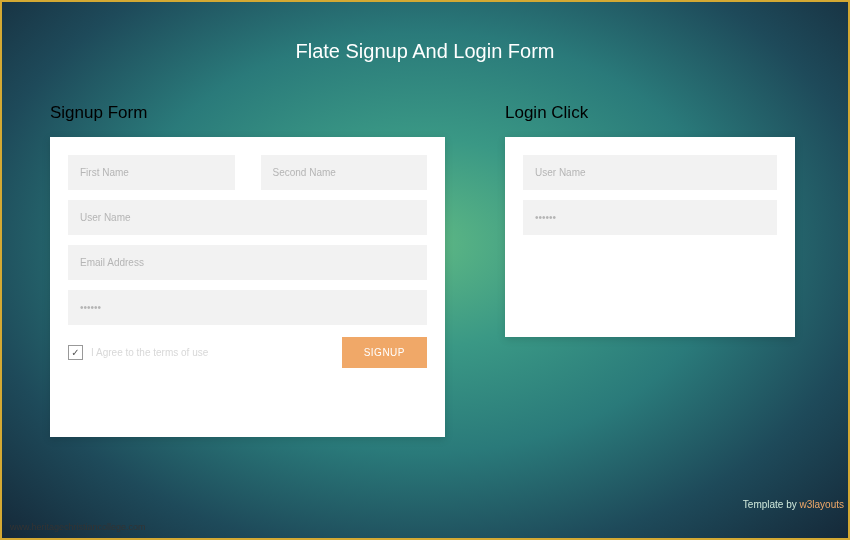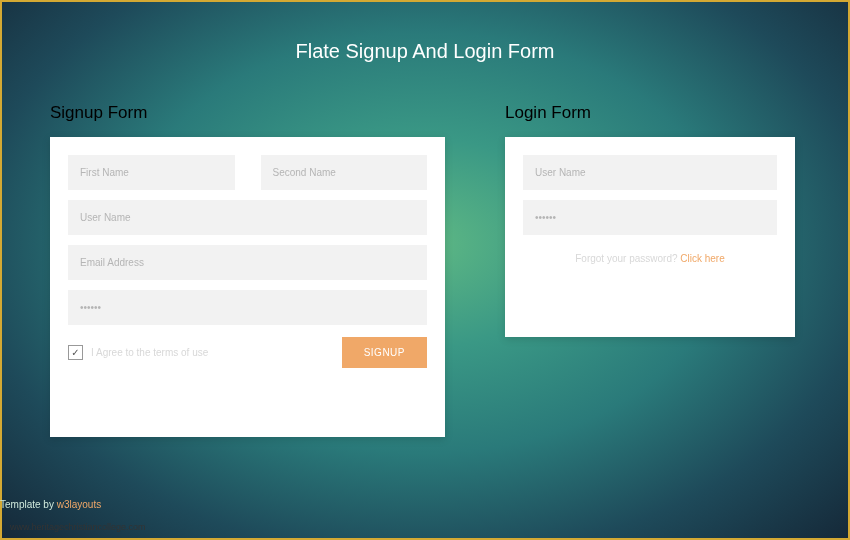--- a/index.html
+++ b/index.html
@@ -101,22 +101,22 @@
       text-align: center;
       margin-top: 18px;
       font-size: 10px;
       color: #d8d8d8;
     }
     .forgot-link { color: #f0a868; cursor: pointer; }
     .footer {
       position: absolute;
       bottom: 30px;
       left: 0;
-      right: 12px;
-      text-align: left;
+      right: 6px;
+      text-align: right;
       font-size: 10px;
       color: #cfe8db;
     }
     .footer-link { color: #f0a868; }
     .watermark {
       position: absolute;
       bottom: 8px;
       left: 10px;
       font-size: 9px;
       color: #333;
@@ -152,30 +152,27 @@
         <div class="checkbox-left">
           <span class="checkbox">✓</span>
           <span class="checkbox-label">I Agree to the terms of use</span>
         </div>
         <button class="btn btn-signup">SIGNUP</button>
       </div>
     </div>
   </div>
 
   <div class="form-section login">
-    <h2 class="form-heading">Login Form</h2>
+    <h2 class="form-heading">Login Click</h2>
     <div class="card">
       <div class="row">
         <input class="input" type="text" placeholder="User Name" style="">
       </div>
       <div class="row">
         <input class="input" type="password" placeholder="••••••" style="">
-      </div>
-      <div class="forgot-row">
-        <span>Forgot your password? </span><span class="forgot-link">Click here</span>
       </div>
     </div>
   </div>
 
 </div>
 
 <div class="footer">
   <span>Template by </span><span class="footer-link">w3layouts</span>
 </div>
 

